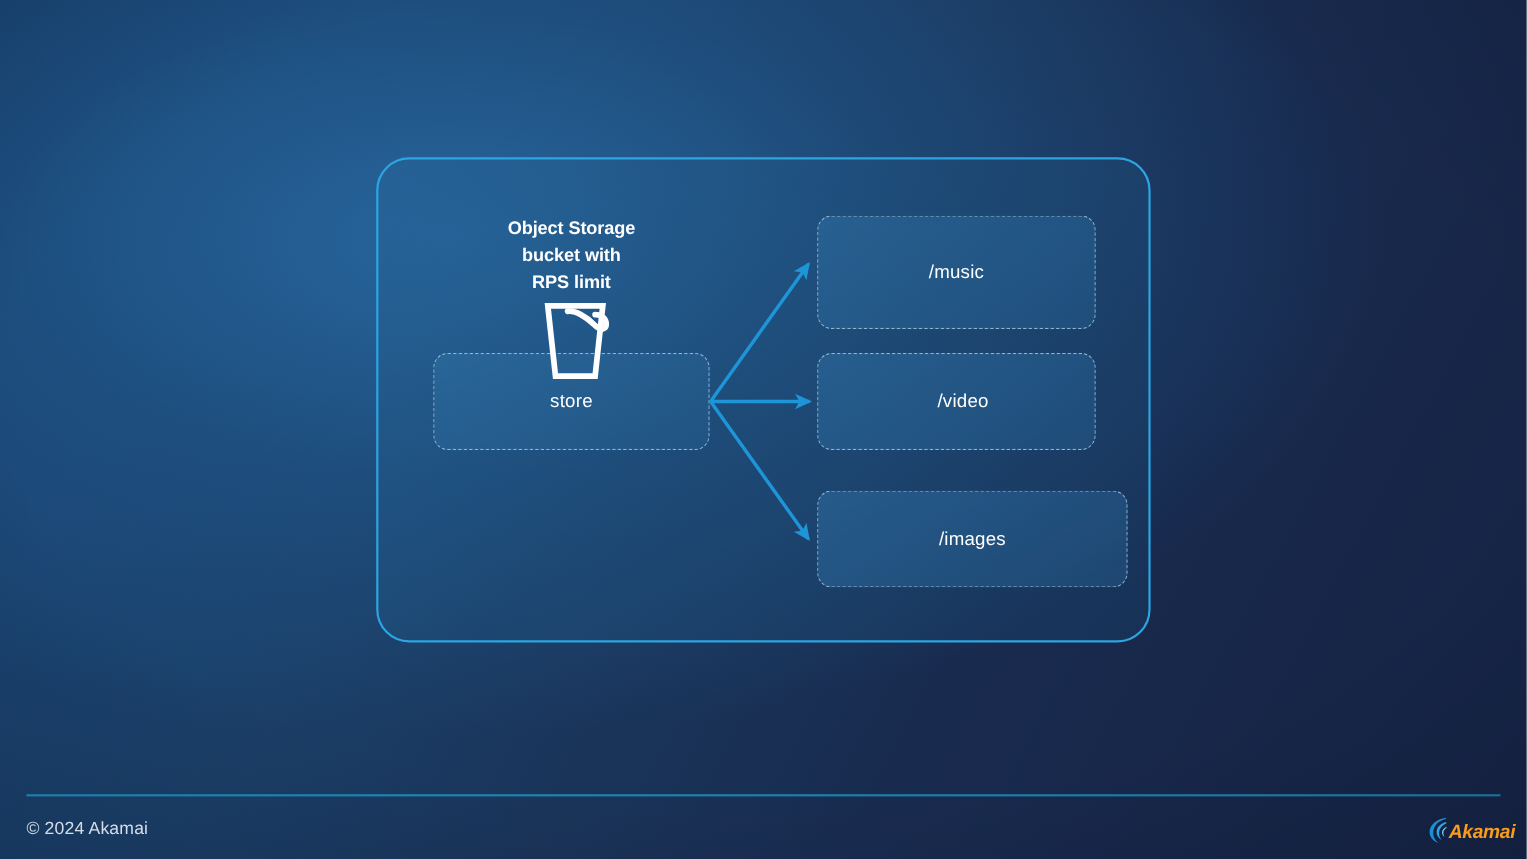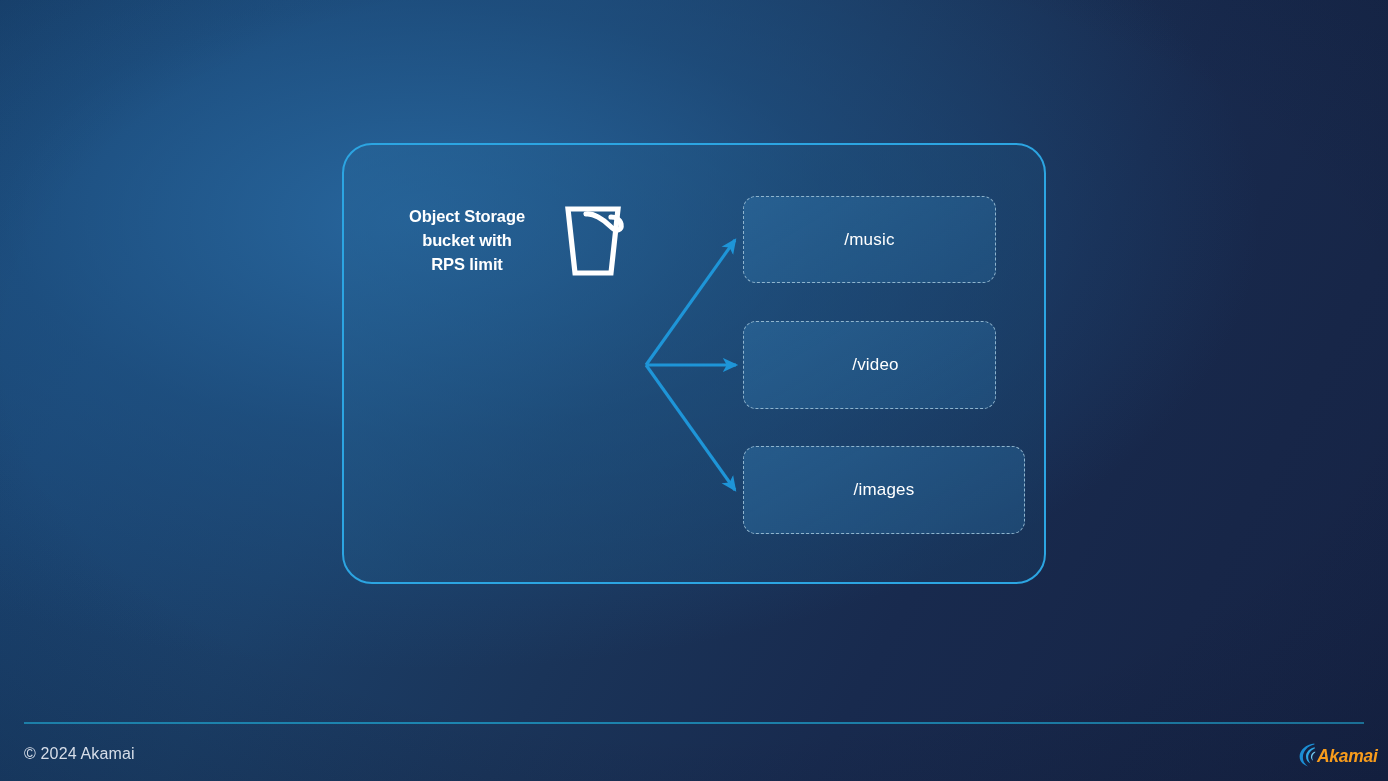--- a/index.html
+++ b/index.html
@@ -42,20 +42,21 @@
 
   
   .bucket-label-group {
     position:absolute;
     left:392px; top:196px;
     width:255px; height:88px;
     display:flex;
     align-items:center;
     justify-content:flex-start;
     z-index:5;
+    flex-direction:column;
   }
   .bucket-label-text {
     width:150px;
     text-align:center;
     color:#ffffff;
     font-size:16.5px;
     font-weight:bold;
     line-height:1.47;
     letter-spacing:-0.1px;
     white-space:pre-line;
@@ -76,21 +77,21 @@
     display:flex;
     align-items:center;
     justify-content:center;
     color:#ffffff;
     font-size:17px;
     font-weight:400;
     letter-spacing:0.2px;
     z-index:4;
   }
   .node-store  { left:394px; top:321px; width:251px; height:88px; }
-  .node-music  { left:743px; top:196px; width:253px; height:87px; }
+  .node-music  { left:743px; top:196px; width:253px; height:103px; }
   .node-video  { left:743px; top:321px; width:253px; height:88px;padding-left:12px; }
   .node-images { left:743px; top:446px; width:282px; height:88px; }
 
   
   .arrow-layer {
     position:absolute;
     left:0; top:0;
     width:1388px; height:781px;
     z-index:6;
     pointer-events:none;
@@ -133,20 +134,21 @@
 RPS limit</div>
 
     <svg class="bucket-icon" viewBox="0 0 76 80">
 
       <path d="M 6 9 L 56 9 L 49 73 L 13 73 Z" fill="none" stroke="#ffffff" stroke-width="5.2" stroke-linejoin="miter" stroke-linecap="butt"></path>
 
       <path d="M 24 14 C 31 13 41 19 48 26 C 55 33 60 30 59 24 C 58 19 53 17 49 17" fill="none" stroke="#ffffff" stroke-width="5.2" stroke-linecap="round" stroke-linejoin="round"></path>
     </svg>
   </div>
 
+  <div class="node node-store">store</div>
 
   <div class="node node-music">/music</div>
 
   <div class="node node-video">/video</div>
 
   <div class="node node-images">/images</div>
 
   <svg class="arrow-layer" viewBox="0 0 1388 781">
     <defs>
       <marker id="arrowHead" viewBox="0 0 10 10" refX="8.2" refY="5" markerWidth="5.2" markerHeight="5.2" orient="auto-start-reverse">

